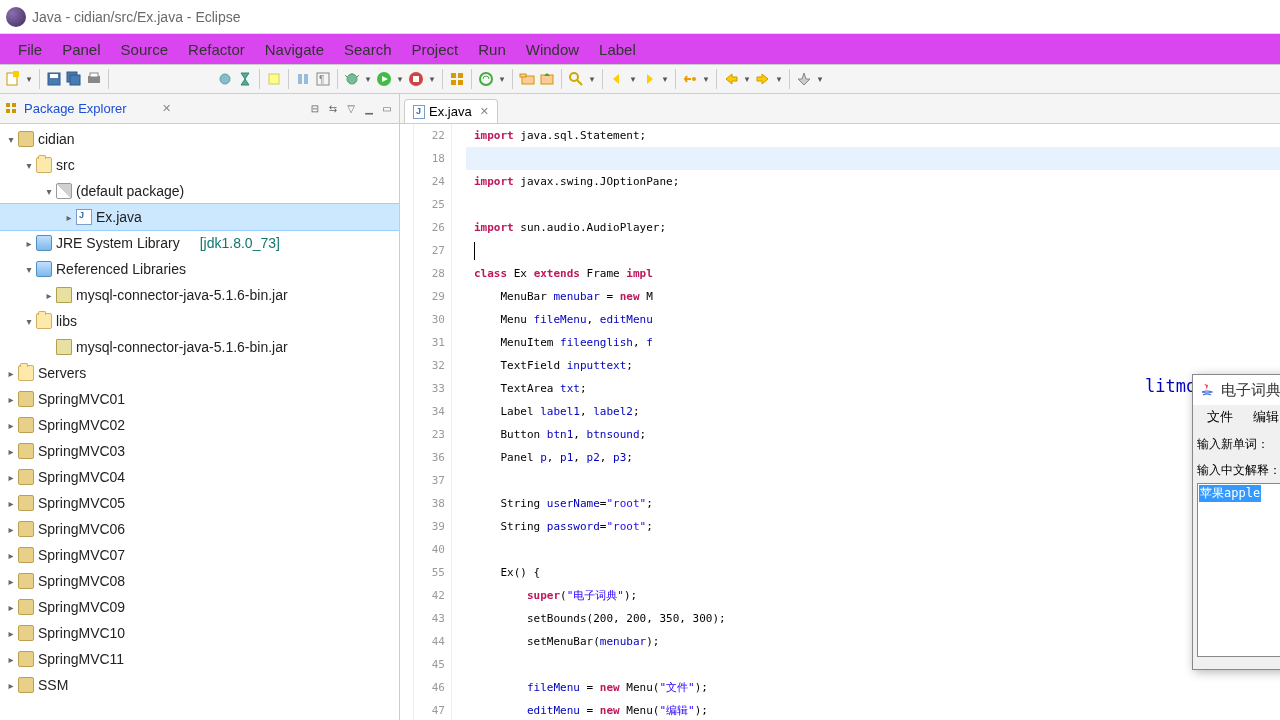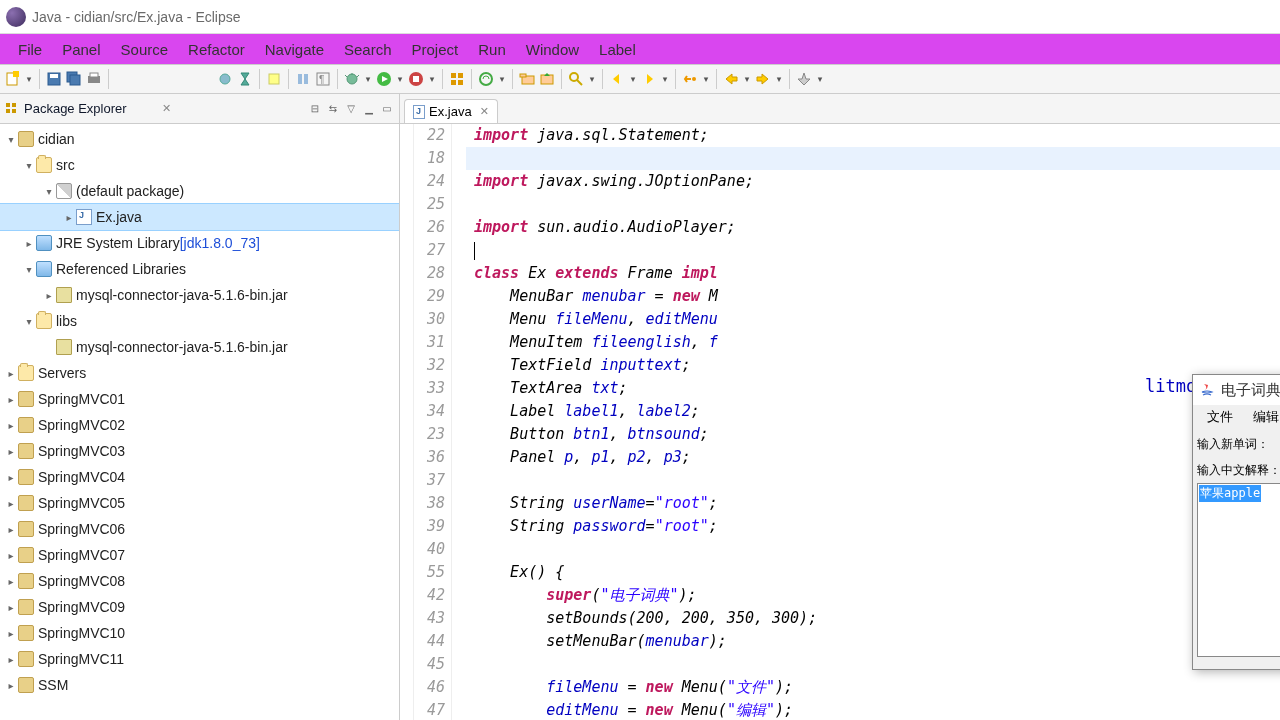--- a/index.html
+++ b/index.html
@@ -15,48 +15,48 @@
 .toolbar { height: 30px; background: #f5f5f5; border-top: 1px solid #ccc; border-bottom: 1px solid #ccc; display: flex; align-items: center; padding: 0 4px; gap: 2px; }
 .toolbar .btn { width: 18px; height: 18px; display: inline-flex; align-items: center; justify-content: center; cursor: pointer; }
 .toolbar .dd { width: 10px; height: 18px; color: #555; font-size: 9px; display: inline-flex; align-items: center; justify-content: center; cursor: pointer; }
 .toolbar .sep { width: 1px; height: 20px; background: #ccc; margin: 0 3px; }
 
 .main { display: flex; height: calc(720px - 34px - 30px - 30px); }
 
 .package-explorer { width: 400px; background: #fff; border-right: 1px solid #ccc; display: flex; flex-direction: column; }
 .package-explorer .header { height: 30px; background: #f5f5f5; display: flex; align-items: center; padding: 0 4px; border-bottom: 1px solid #ccc; }
 .package-explorer .header .tab-icon { width: 16px; height: 16px; margin-right: 4px; }
-.package-explorer .header .tab-title { font-size: 13px; color: #0f172a; flex: 1; }
+.package-explorer .header .tab-title { font-size: 13px; color: #1d4ed8; flex: 1; }
 .package-explorer .header .close-x { font-size: 11px; color: #888; margin-left: 4px; cursor: pointer; }
 .package-explorer .header .mini-btn { width: 16px; height: 16px; margin-left: 2px; cursor: pointer; font-size: 10px; display: flex; align-items: center; justify-content: center; color: #666; }
 .tree { flex: 1; overflow: auto; padding: 2px 0; font-size: 14px; }
 .tree-item { display: flex; align-items: center; height: 26px; padding-left: 4px; cursor: pointer; white-space: nowrap; }
 .tree-item.selected { background: #cce8ff; outline: 1px solid #99d1ff; }
 .tree-item .arrow { width: 14px; font-size: 10px; color: #666; text-align: center; }
 .tree-item .ticon { width: 16px; height: 16px; margin-right: 4px; display: inline-flex; align-items: center; justify-content: center; font-size: 11px; }
 .tree-item .label { color: #222; }
-.tree-item .suffix { color: #1d4ed8; margin-left: 0; }
+.tree-item .suffix { color: #0f766e; margin-left: 20px; }
 .d0 { padding-left: 4px; } .d1 { padding-left: 22px; } .d2 { padding-left: 42px; } .d3 { padding-left: 62px; }
 
 .ti-proj { background: #e8d088; border: 1px solid #c0a050; border-radius: 2px; width: 14px; height: 12px; }
 .ti-folder { background: #fde9a9; border: 1px solid #d0b060; border-radius: 2px; width: 14px; height: 11px; position: relative; }
 .ti-folder::before { content:''; position:absolute; top:-3px; left:1px; width:6px; height:3px; background:#fde9a9; border:1px solid #d0b060; border-bottom:none; border-radius:2px 2px 0 0; }
 .ti-pkg { border: 1px solid #999; border-radius: 2px; width: 12px; height: 12px; background: linear-gradient(45deg,#fff 0 50%,#d0d0d0 50% 100%); }
 .ti-java { background: #fff; border: 1px solid #7a9ecb; width: 12px; height: 14px; position: relative; }
 .ti-java::after { content:'J'; position:absolute; top:0; left:2px; font-size:9px; color:#3b6da8; font-weight:bold; }
 .ti-lib { background: linear-gradient(#c0e0ff,#80b8e8); border: 1px solid #5090c0; border-radius: 2px; width: 14px; height: 11px; }
 .ti-jar { background: #e8e0a0; border: 1px solid #b0a050; width: 11px; height: 13px; border-radius: 1px; }
 
 .editor-area { flex: 1; background: #fff; display: flex; flex-direction: column; position: relative; }
 .editor-tabs { height: 30px; background: #f5f5f5; border-bottom: 1px solid #ccc; display: flex; align-items: flex-end; padding-left: 4px; }
 .editor-tab { background: #fff; border: 1px solid #ccc; border-bottom: none; padding: 4px 8px; display: flex; align-items: center; font-size: 13px; border-radius: 4px 4px 0 0; }
 .editor-tab .ticon { margin-right: 4px; }
 .editor-tab .close-x { margin-left: 8px; color: #888; font-size: 11px; cursor: pointer; }
 
-.code-editor { flex: 1; display: flex; font-family: "Consolas", monospace; font-size: 15px; line-height: 23px; overflow: hidden; position: relative; font-style: italic; }
+.code-editor { flex: 1; display: flex; font-family: "Consolas", monospace; font-size: 11px; line-height: 23px; overflow: hidden; position: relative; }
 .markers { width: 14px; background: #fff; border-right: 1px solid #eee; }
 .folding { width: 14px; background: #fff; }
 .gutter { width: 38px; background: #fff; color: #9a9a9a; text-align: right; padding-right: 6px; border-right: 1px solid #eee; }
 .gutter div { height: 23px; }
 .code { flex: 1; padding-left: 8px; color: #000; white-space: pre; position: relative; }
 .code .line { height: 23px; }
 .code .highlight { background: #e8f2fe; position: absolute; left: 0; right: 0; height: 23px; z-index: 0; }
 .kw { color: #be185d; font-weight: bold; }
 .id { color: #0000c0; }
 .str { color: #2a00ff; }

